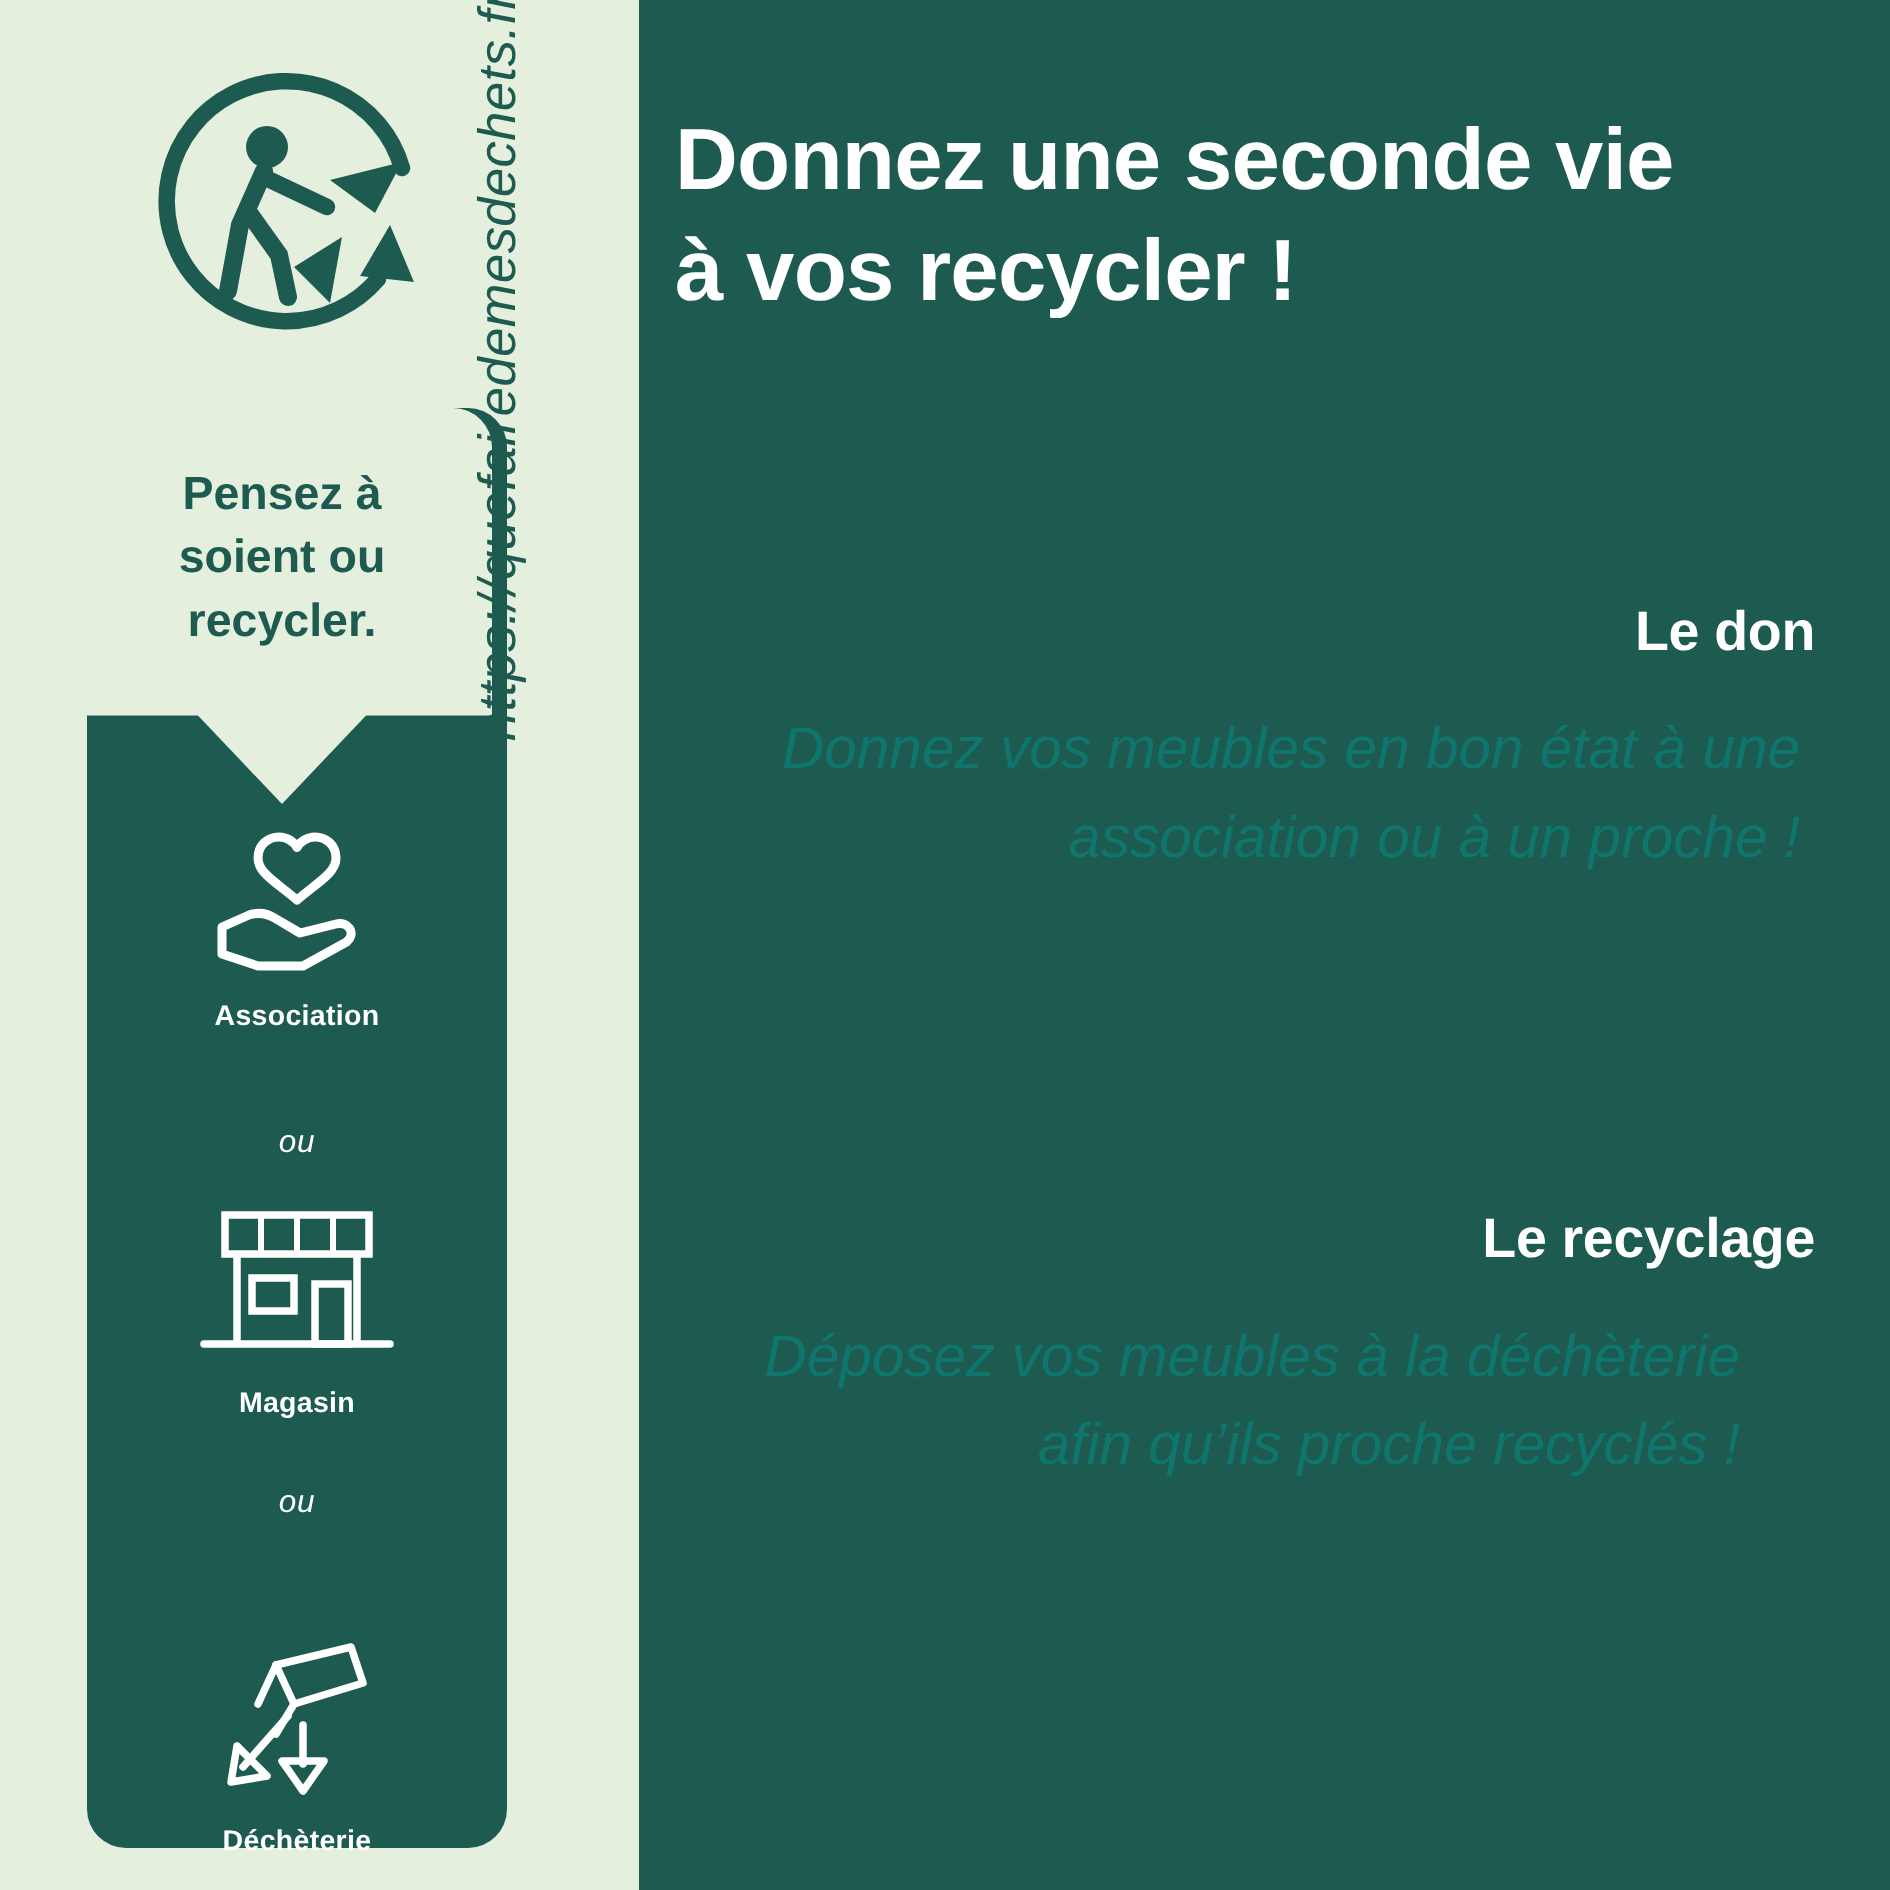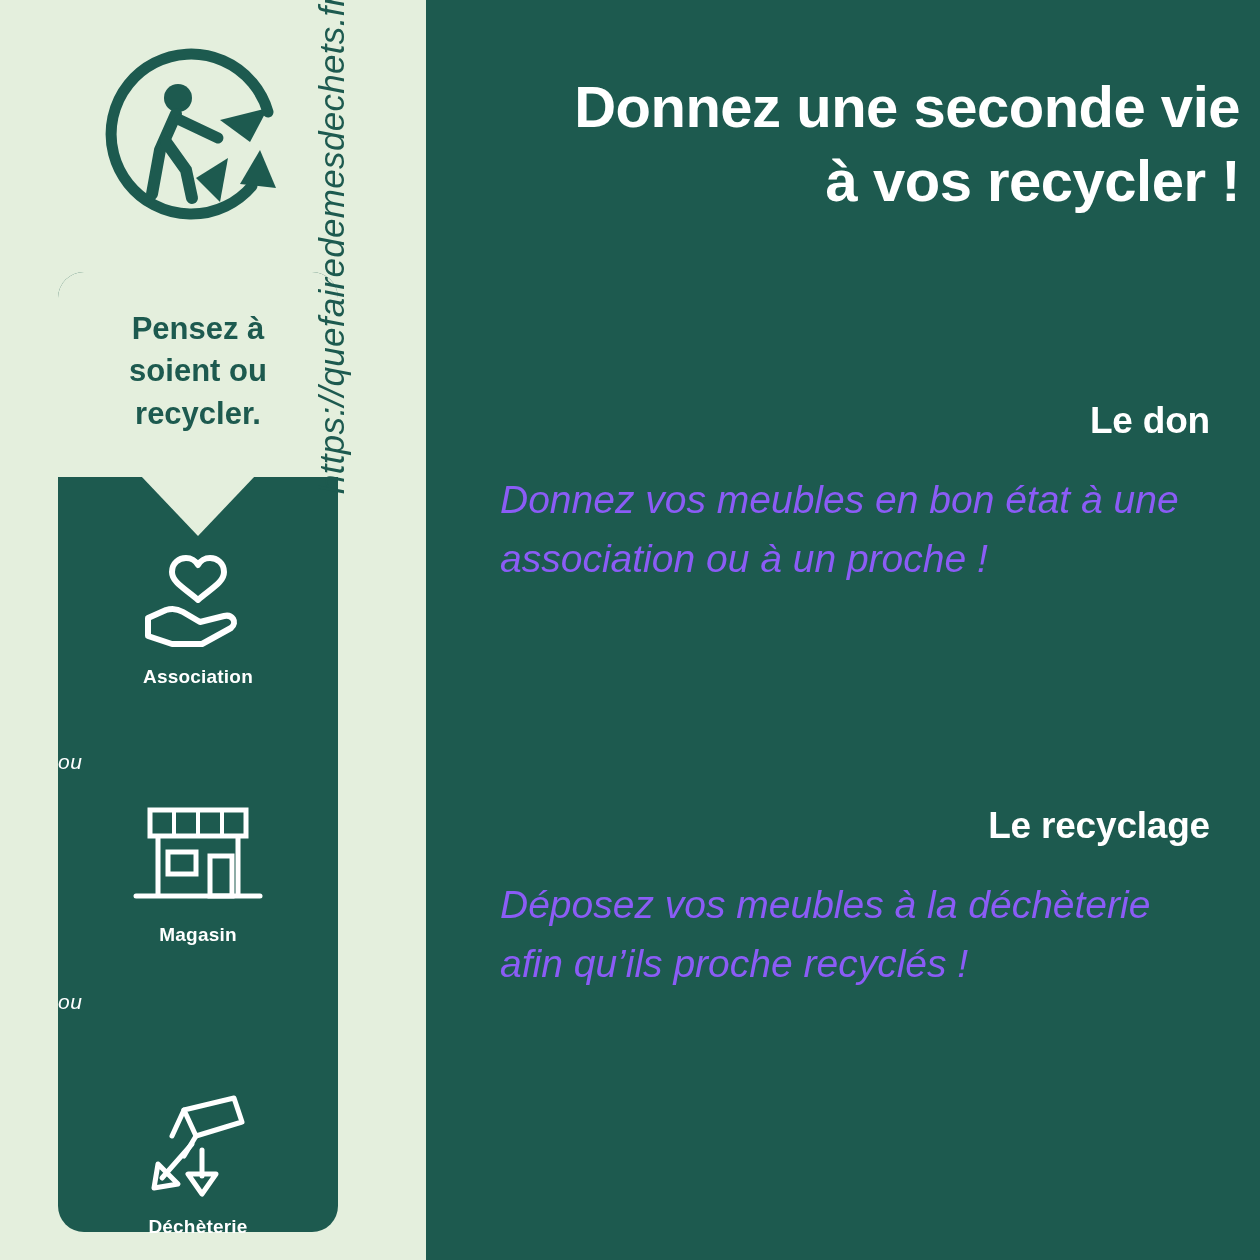--- a/index.html
+++ b/index.html
@@ -28,21 +28,21 @@
     height: 1260px;
     background: #1d5a4f;
   }
 
   
   #headline {
     position: absolute;
     left: 450px;
     top: 70px;
     width: 790px;
-    text-align: right;
+    text-align: left;
     color: #ffffff;
     font-weight: bold;
     font-size: 58px;
     line-height: 1.28;
     letter-spacing: -0.5px;
   }
 
   
   .section { position: absolute; left: 500px; width: 710px; }
   #section-don { top: 400px; }
@@ -50,25 +50,26 @@
 
   .section-title {
     color: #ffffff;
     font-weight: bold;
     font-size: 37px;
     letter-spacing: -0.2px;
     margin-bottom: 28px;
     text-align: right;
   }
   .section-body {
-    color: #8b5cf6;
+    color: #0f766e;
     font-style: italic;
     font-size: 39px;
     line-height: 1.52;
     font-weight: 400;
+    text-align: right;
   }
   #section-don .section-body { width: 700px; }
   #section-recyclage .section-body { width: 660px; }
 
   
   #left-col {
     position: absolute;
     left: 0; top: 0;
     width: 426px; height: 1260px;
   }
@@ -89,21 +90,21 @@
     top: 272px;
     width: 280px;
     height: 960px;
     background: #1d5a4f;
     border-radius: 26px;
   }
 
   
   #notch {
     position: absolute;
-    left: 58px;
+    left: 48px;
     top: 272px;
     width: 280px;
     height: 260px;
   }
   #notch-body {
     position: absolute;
     left: 0; top: 0;
     width: 280px; height: 205px;
     background: #e4efdd;
     border-top-left-radius: 26px;
@@ -144,20 +145,21 @@
   .option-label {
     font-weight: bold;
     font-size: 19px;
     letter-spacing: 0.2px;
     text-align: right;
   }
   .ou {
     position: absolute;
     width: 280px;
     left: 58px;
+    text-align: center;
     color: #ffffff;
     font-style: italic;
     font-size: 21px;
     letter-spacing: 0.5px;
   }
 
   #option-association { top: 552px; }
   #ou-1 { top: 750px; }
   #option-magasin { top: 800px; }
   #ou-2 { top: 990px; }

